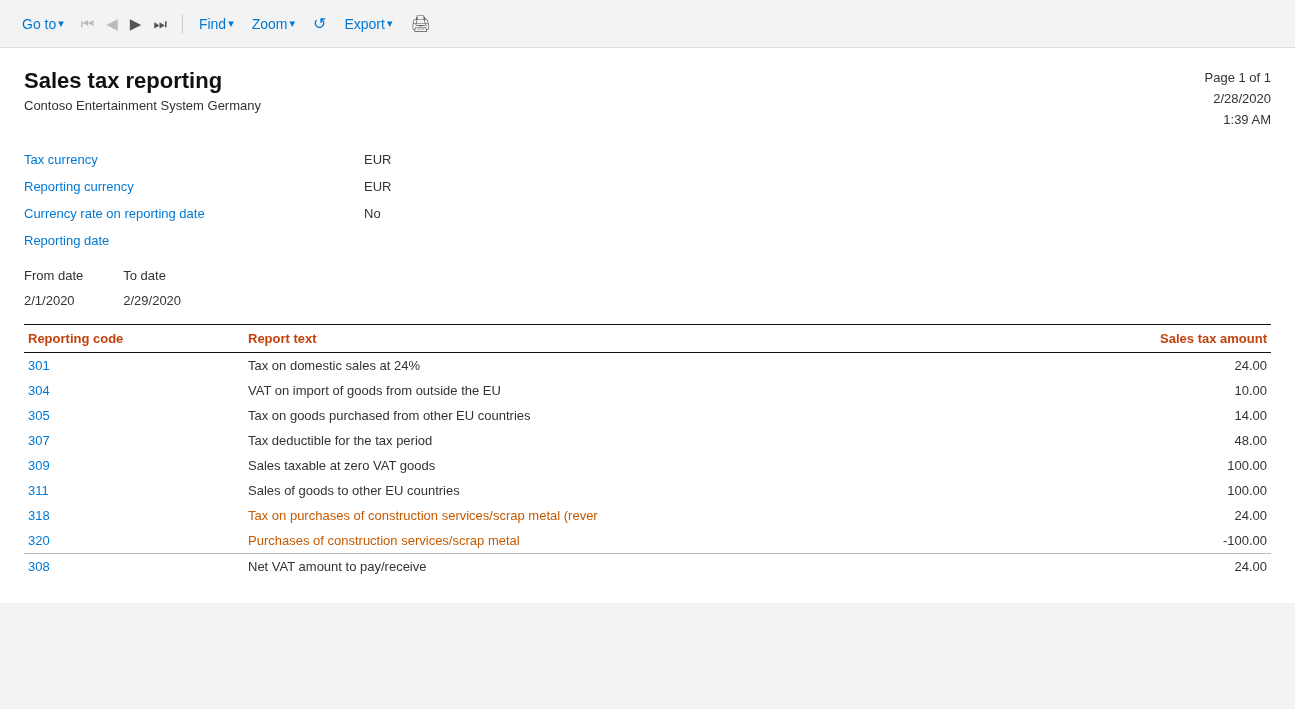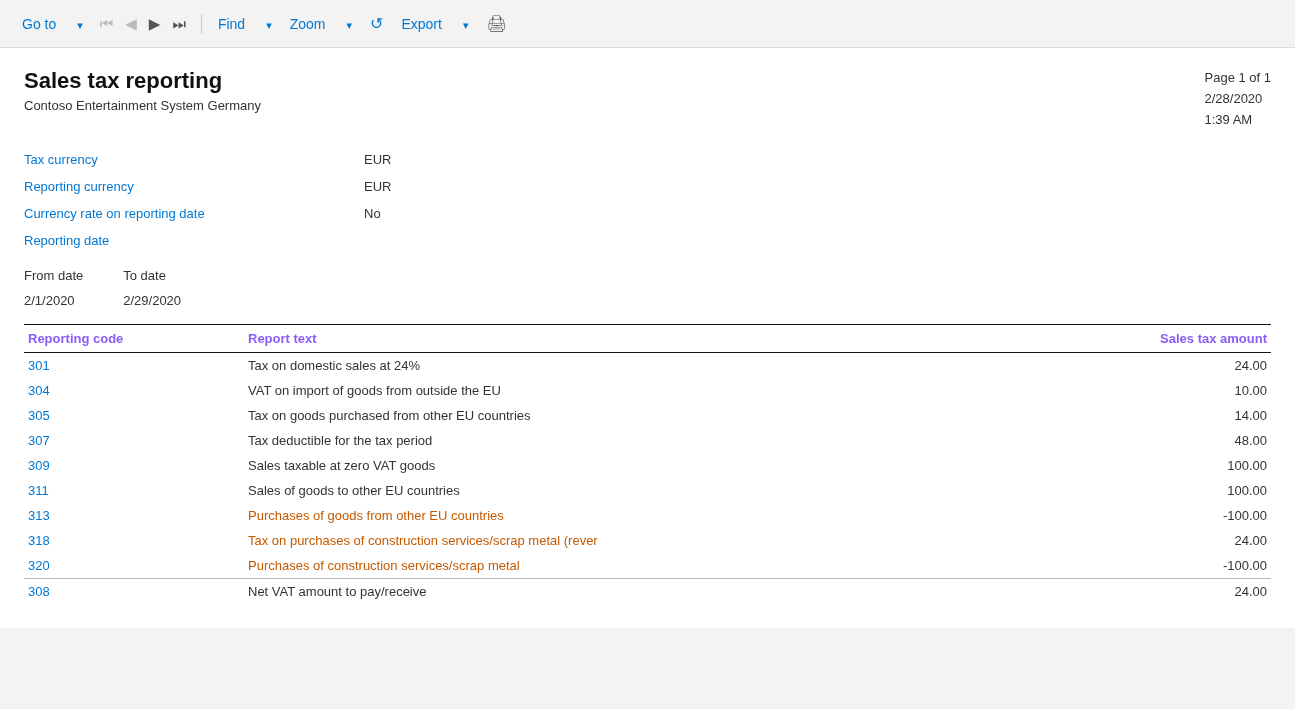--- a/index.html
+++ b/index.html
@@ -12,22 +12,22 @@
     .toolbar {
       display: flex;
       align-items: center;
       gap: 6px;
       padding: 10px 16px;
       background: #f3f3f3;
       border-bottom: 1px solid #ddd;
     }
     .toolbar-item {
       display: flex;
-      align-items: flex-end;
-      gap: 21px;
+      align-items: center;
+      gap: 2px;
       color: #555;
       font-size: 14px;
       cursor: pointer;
       padding: 4px 6px;
       border-radius: 3px;
     }
     .toolbar-item.blue { color: #0078d4; }
     .toolbar-item .chevron { font-size: 11px; }
     .toolbar-nav { display: flex; align-items: center; gap: 2px; color: #555; }
     .toolbar-nav span {
@@ -53,21 +53,21 @@
       font-size: 22px;
       font-weight: bold;
       color: #111;
     }
     .report-company {
       font-size: 13px;
       color: #333;
       margin-top: 4px;
     }
     .report-meta {
-      text-align: left;
+      text-align: right;
       font-size: 13px;
       color: #333;
       line-height: 1.6;
     }
     .info-section {
       margin-bottom: 4px;
     }
     .info-row {
       display: flex;
       padding: 6px 0;
@@ -102,21 +102,21 @@
     .table-section {
       width: 100%;
       border-collapse: collapse;
     }
     .table-section thead tr th {
       border-top: 1px solid #111;
       border-bottom: 1px solid #111;
       padding: 6px 4px;
       font-weight: 600;
       font-size: 13px;
-      color: #8b5cf6;
+      color: #c2410c;
     }
     .table-section thead tr th.col-code { text-align: left; width: 220px; }
     .table-section thead tr th.col-text { text-align: left; }
     .table-section thead tr th.col-amount { text-align: right; width: 160px; }
     .table-section tbody tr td {
       padding: 5px 4px;
       font-size: 13px;
     }
     .table-section tbody tr td.col-code {
       color: #0078d4;
@@ -255,25 +255,20 @@
           <td class="col-code">309</td>
           <td class="col-text">Sales taxable at zero VAT goods</td>
           <td class="col-amount">100.00</td>
         </tr>
         <tr>
           <td class="col-code">311</td>
           <td class="col-text">Sales of goods to other EU countries</td>
           <td class="col-amount">100.00</td>
         </tr>
         <tr>
-          <td class="col-code">313</td>
-          <td class="col-text orange-text">Purchases of goods from other EU countries</td>
-          <td class="col-amount">-100.00</td>
-        </tr>
-        <tr>
           <td class="col-code">318</td>
           <td class="col-text orange-text">Tax on purchases of construction services/scrap metal (rever</td>
           <td class="col-amount">24.00</td>
         </tr>
         <tr>
           <td class="col-code">320</td>
           <td class="col-text orange-text">Purchases of construction services/scrap metal</td>
           <td class="col-amount">-100.00</td>
         </tr>
         <tr class="last-row">

